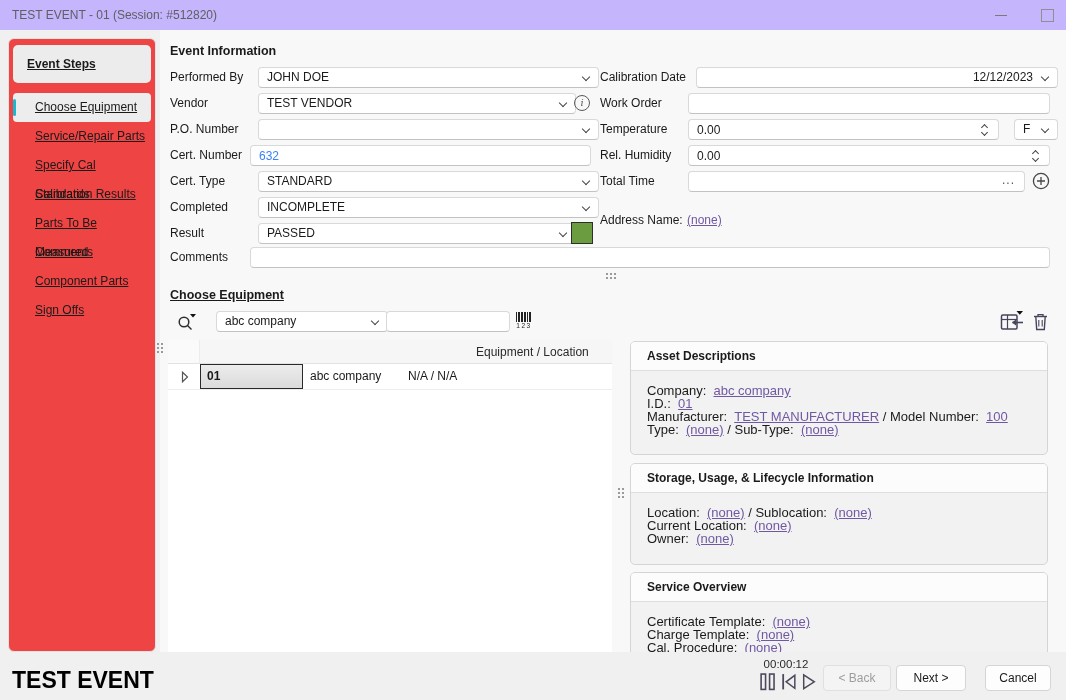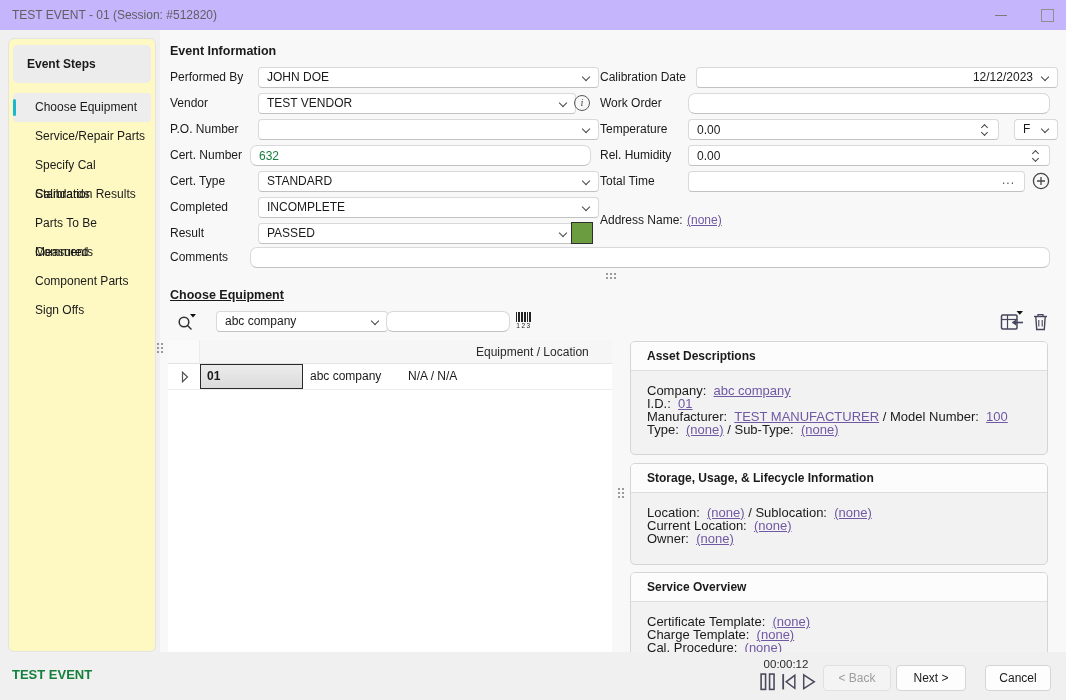--- a/index.html
+++ b/index.html
@@ -13,36 +13,36 @@
   .win-btn { position:absolute; top:0; width:46px; height:30px; }
   .icon-min { position:absolute; left:978px; }
   .icon-min::after { content:""; position:absolute; left:17px; top:15px; width:12px; height:1px; background:#7a7a7a; }
   .icon-max { position:absolute; left:1024px; }
   .icon-max::after { content:""; position:absolute; left:17px; top:9px; width:11px; height:11px; border:1px solid #8f8f8f; }
 
   
   .content-bg { position:absolute; left:160px; top:30px; width:906px; height:622px; background:#f8f8f8; }
 
   
-  .sidebar { position:absolute; left:8px; top:38px; width:148px; height:614px; background:#fef9c3; border:1px solid #e3e3e3; border-radius:6px; }
+  .sidebar { position:absolute; left:8px; top:38px; width:148px; height:614px; background:#ef4444; border:1px solid #e3e3e3; border-radius:6px;text-decoration:underline; }
   .sidebar-header { margin:6px 4px 10px 4px; height:38px; line-height:38px; background:#ececec; border-radius:5px; font-weight:bold; font-size:12px; padding-left:14px; color:#1a1a1a; }
   .nav-item { position:relative; height:29px; line-height:29px; margin:0 4px; font-size:12px; color:#1a1a1a; border-radius:4px; padding-left:22px; cursor:default; }
   .nav-item.selected { background:#ededed; }
   .accent-bar { display:none; }
   .nav-item.selected .accent-bar { display:block; position:absolute; left:0px; top:6px; width:3px; height:17px; border-radius:2px; background:#18b8cf; }
 
   
   .grip { position:absolute; background-image:radial-gradient(circle,#9a9a9a 1.05px,transparent 1.3px); background-size:4px 4px; }
   .grip-v { width:7px; height:11px; }
   .grip-h { width:11px; height:7px; }
 
   
   .lbl { position:absolute; font-size:12px; color:#1a1a1a; line-height:15px; white-space:nowrap; }
   .field, .combo { position:absolute; height:21px; background:#fff; border:1px solid #d9d9d9; border-bottom-color:#c2c2c2; border-radius:4px; font-size:12px; }
-  input.field { padding:0 8px; color:#15803d; outline:none; font-family:inherit;border-radius:7px; }
+  input.field { padding:0 8px; color:#3b82f6; outline:none; font-family:inherit; }
   .combo { padding:0 24px 0 8px; line-height:19px; white-space:nowrap; overflow:hidden;margin-left:8px; }
   .chev { position:absolute; right:9px; top:6px; width:6px; height:6px; border-right:1.3px solid #454545; border-bottom:1.3px solid #454545; transform:rotate(45deg); }
   .spin { position:absolute; right:7px; top:0; width:11px; height:21px; }
   .spin i { position:absolute; left:2px; width:5px; height:5px; border-right:1.2px solid #454545; border-bottom:1.2px solid #454545; }
   .spin .up { top:5px; transform:rotate(-135deg); }
   .spin .dn { top:10px; transform:rotate(45deg); }
   .sec-title { position:absolute; font-size:12.5px; font-weight:bold; color:#1a1a1a; }
   .info-circle { position:absolute; width:16px; height:16px; border:1.3px solid #5a5a5a; border-radius:50%; text-align:center; font-size:10px; line-height:13px; color:#5a5a5a; font-style:italic; font-family:"DejaVu Serif",serif; }
   .swatch { position:absolute; width:22px; height:22px; background:#6b9c3f; border:1px solid #2e2e2e; }
   .dots-more { position:absolute; right:9px; top:1px; font-size:12px; color:#555; letter-spacing:1px; }
@@ -61,21 +61,21 @@
   .digits { display:block; font-size:6.5px; letter-spacing:1.5px; color:#222; line-height:7px; }
 
   
   .panel { position:absolute; left:630px; width:418px; border:1px solid #d5d5d5; border-radius:5px; background:#f2f2f2; overflow:hidden; }
   .panel-h { height:29px; line-height:29px; background:#fcfcfc; border-bottom:1px solid #dedede; font-size:12px; font-weight:bold; padding-left:16px; }
   .panel-b { padding:13px 16px 0 16px; font-size:13px; line-height:13px; }
   .panel-b .ln { white-space:nowrap; }
 
   
   .footer { position:absolute; left:0; top:652px; width:1066px; height:48px; background:#f0f0f0; }
-  .event-name { position:absolute; left:12px; top:15px; font-size:13px; font-weight:bold; color:#15803d; }
+  .event-name { position:absolute; left:12px; top:15px; font-size:23px; font-weight:bold; color:#000000; }
   .timer { position:absolute; left:758px; top:6px; width:56px; text-align:center; font-size:11.5px; color:#2a2a2a; }
   .media { position:absolute; top:21px; width:18px; height:18px; }
   .btn { position:absolute; top:13px; height:26px; border:1px solid #d5d5d5; border-radius:4px; background:#fdfdfd; font-size:12px; font-family:inherit; color:#1a1a1a; text-align:center; line-height:24px; }
   .btn-disabled { background:#f4f4f4; color:#9d9d9d; border-color:#e0e0e0; }
 </style>
 </head>
 <body>
 
 <div class="app">
 

